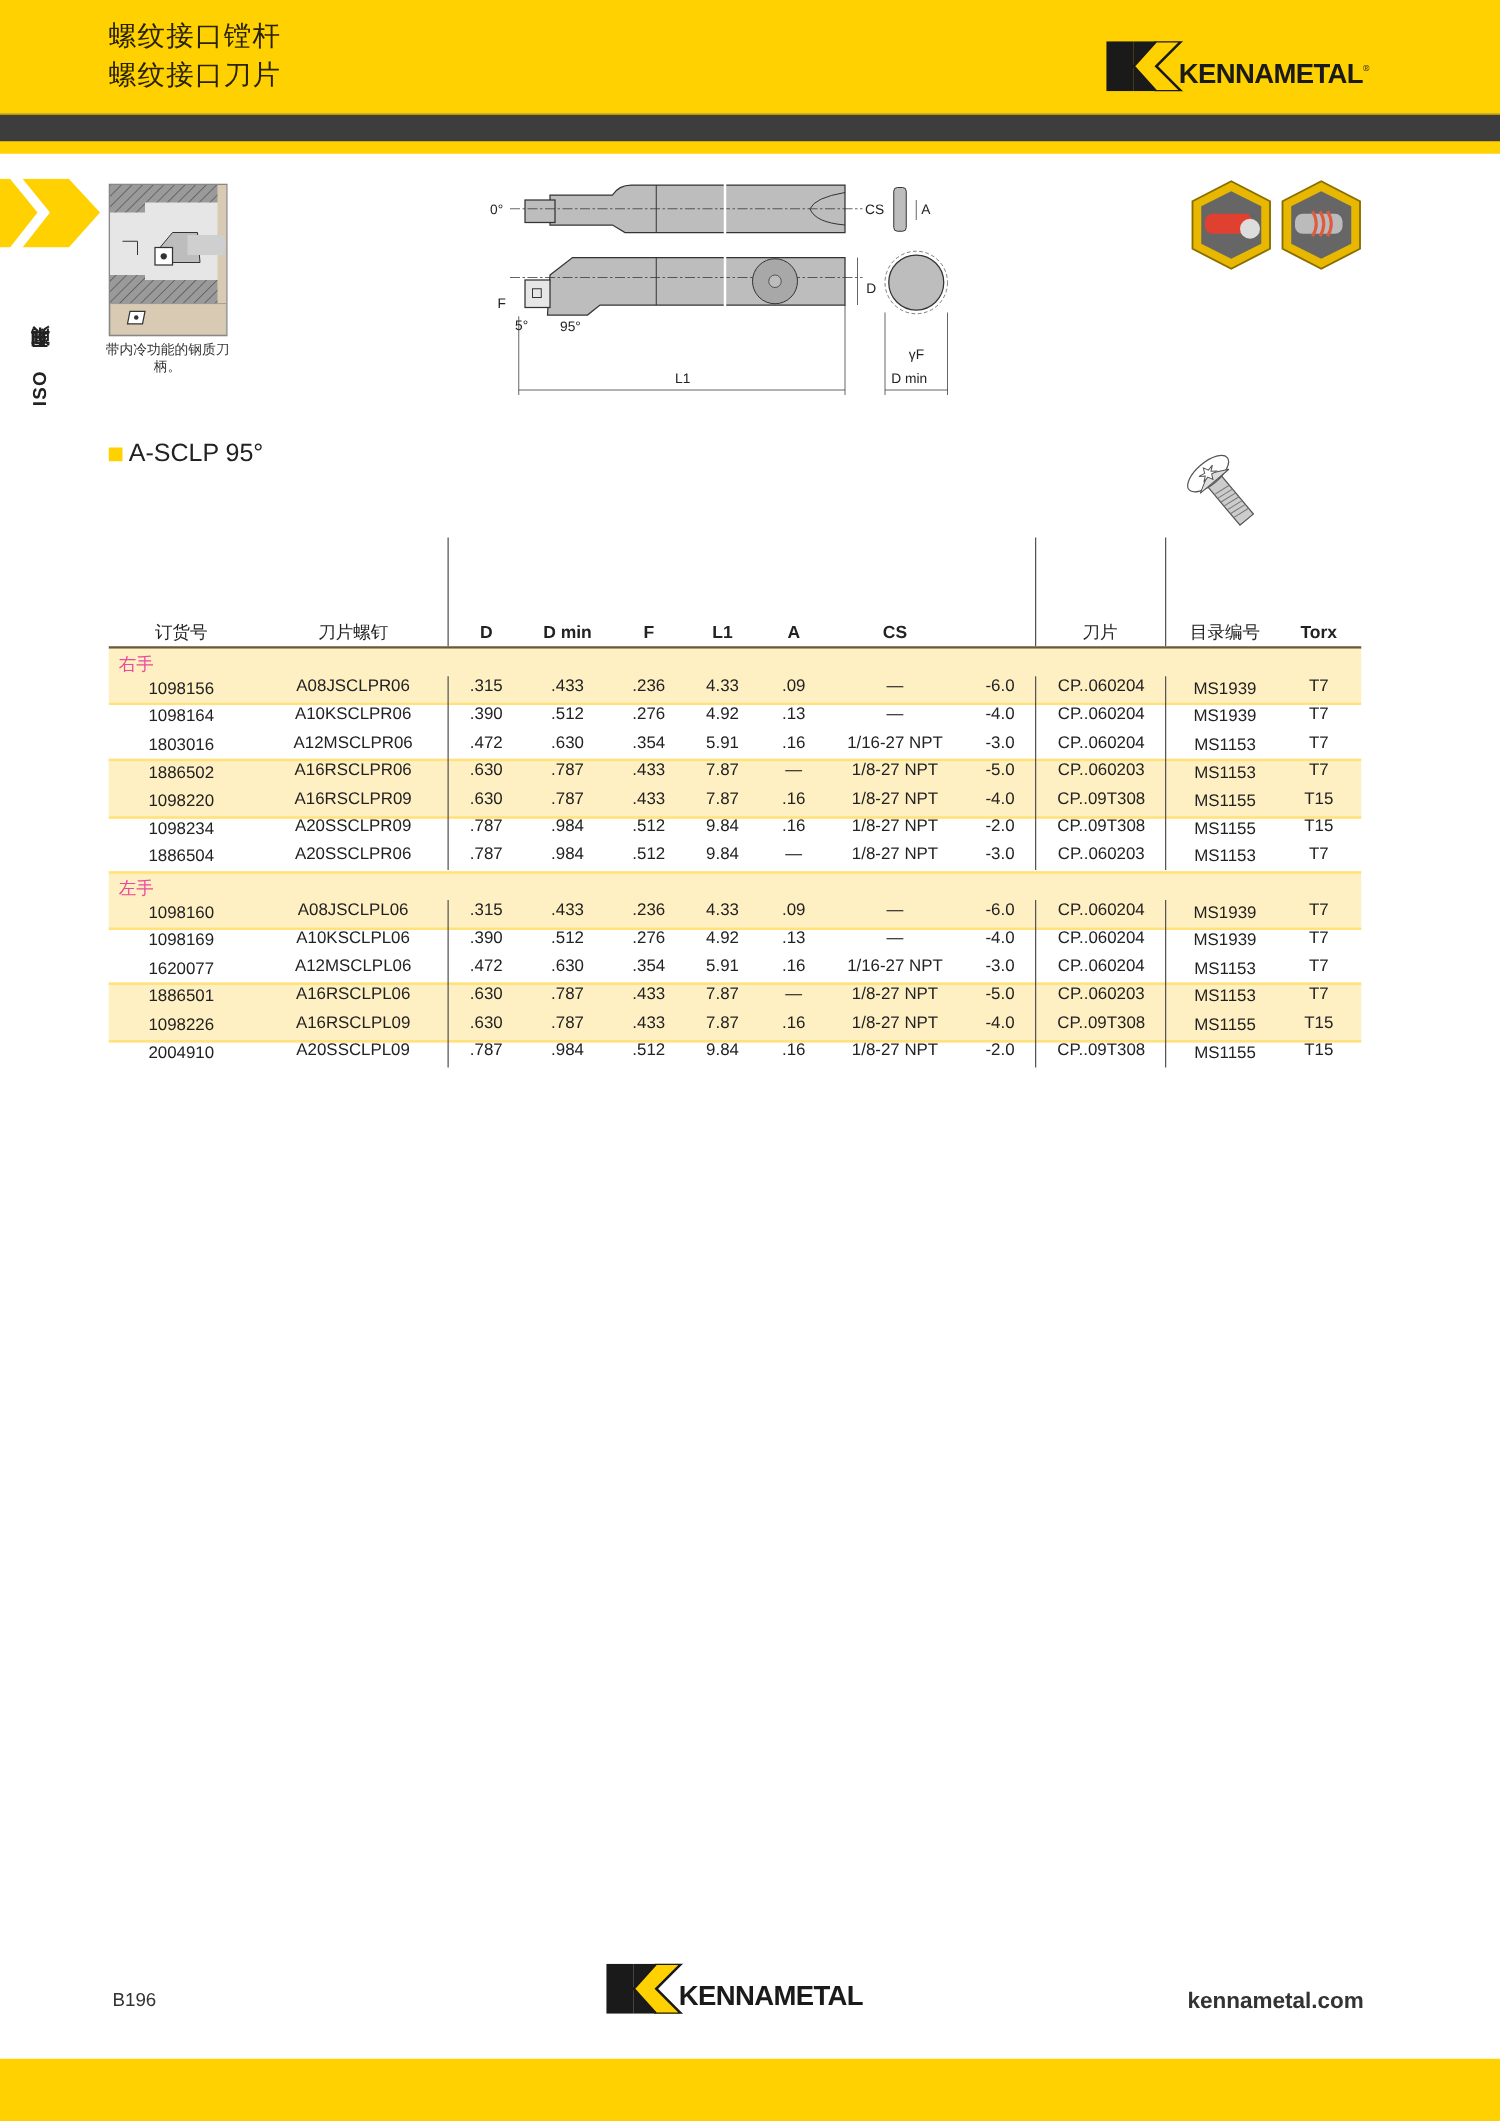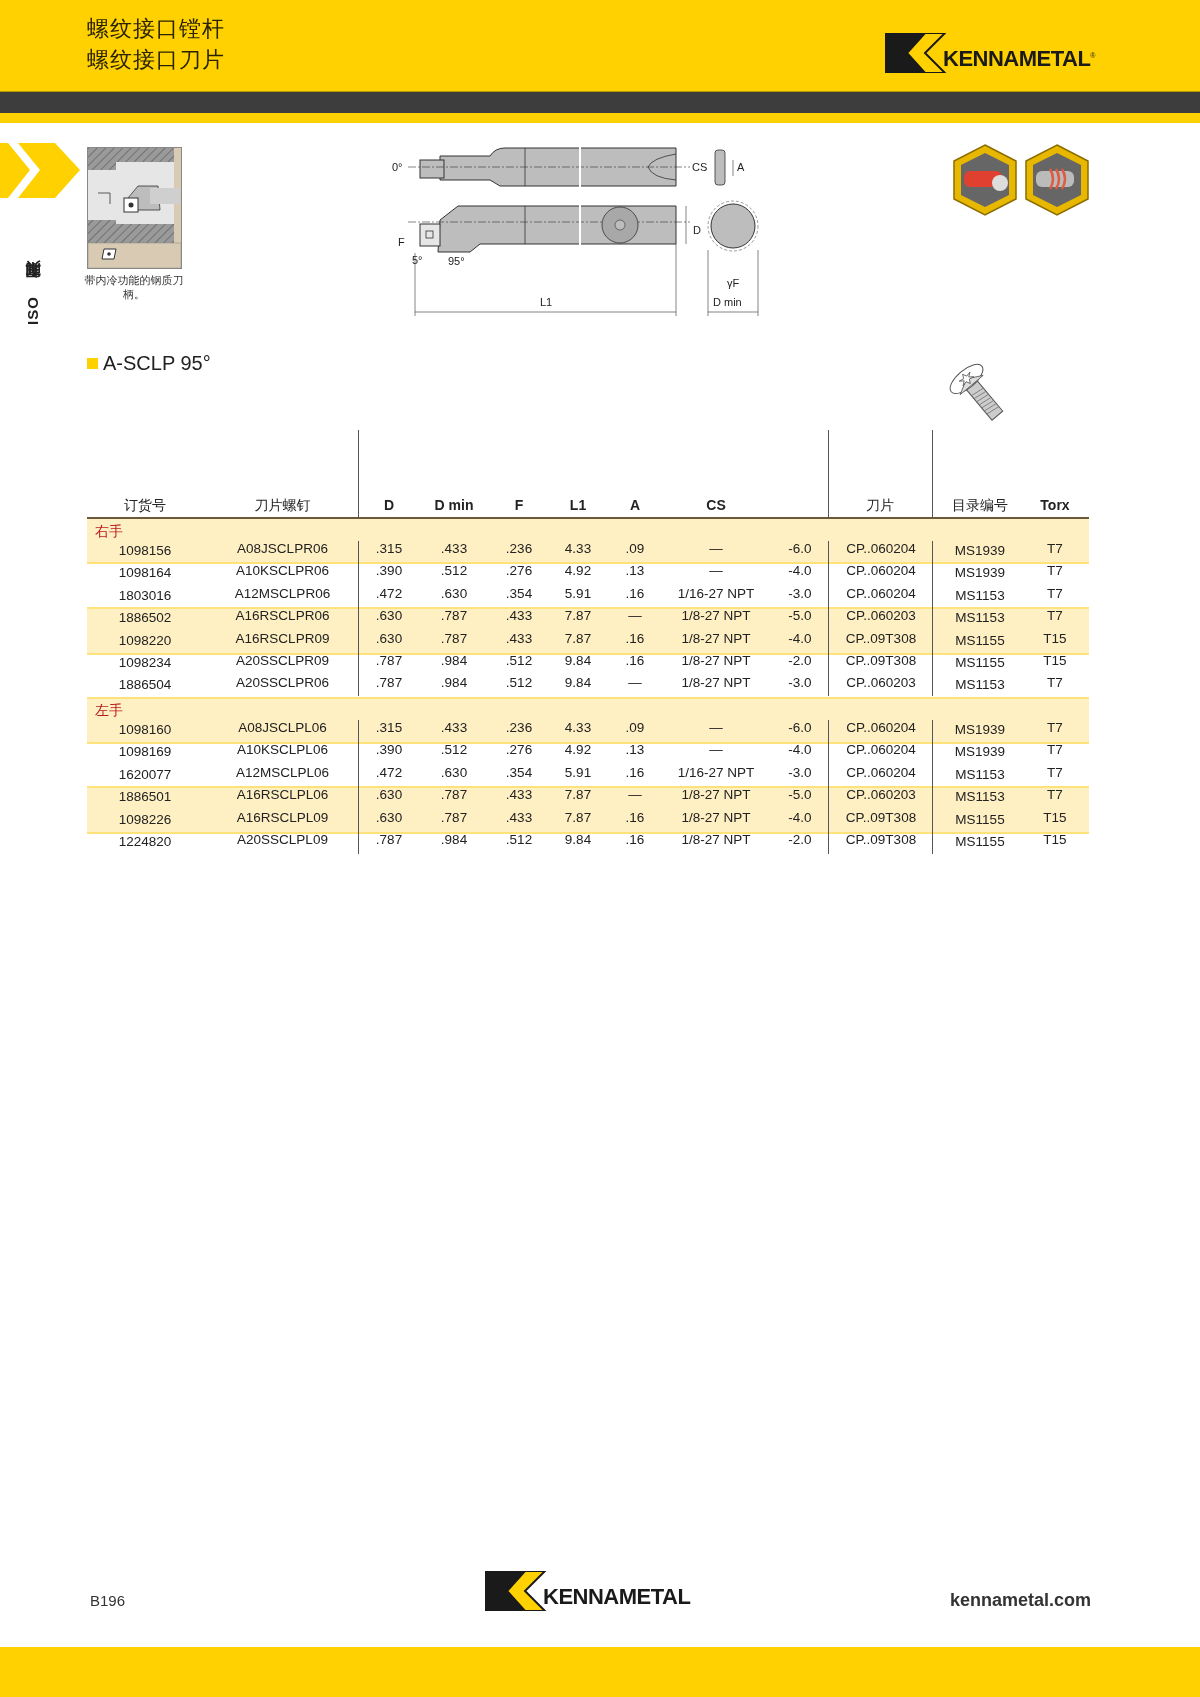--- a/index.html
+++ b/index.html
@@ -17,21 +17,21 @@
   .thumb-caption { position:absolute; left:82px; top:273px; width:104px; font-size:11px; text-align:center; line-height:14px; color:#333; }
   .drawing { position:absolute; left:390px; top:140px; width:400px; height:180px; }
   .hexicons { position:absolute; left:952px; top:143px; width:140px; height:75px; }
   .screw { position:absolute; left:945px; top:360px; width:70px; height:70px; }
   .section-title { position:absolute; left:87px; top:352px; font-size:20px; color:#222; display:flex; align-items:center; }
   .section-title .sq { width:11px; height:11px; background:#FFD100; margin-right:5px; }
   .vline { position:absolute; width:1px; background:#555; }
   .hdr { position:absolute; top:497px; font-size:14px; font-weight:bold; text-align:center; color:#222; }
   .hdr.cn { font-weight:normal; }
   .hdr-rule { position:absolute; left:87px; top:517px; width:1002px; height:2px; background:#6b5a3a; }
-  .grp-label { position:absolute; left:95px; font-size:14px; color:#b91c1c; }
+  .grp-label { position:absolute; left:95px; font-size:14px; color:#ec4899; }
   .cell { position:absolute; top:3px; font-size:13.5px; text-align:center; color:#222; }
   .cell.b { font-weight:normal; }
   .band-shade { position:absolute; left:87px; width:1002px; background:#FFF0C4; }
   .footer-page { position:absolute; left:90px; top:1592px; font-size:15px; color:#333; }
   .footer-url { position:absolute; left:950px; top:1590px; font-size:18px; color:#333;font-weight:bold; }
   .bottom-band { position:absolute; left:0; top:1647px; width:1200px; height:50px; background:#FFD100; }
 </style>
 </head>
 <body>
 
@@ -337,21 +337,21 @@
       <div class="cell" style="left: 369px; width: 40px; top: 809.6px;">.630</div>
       <div class="cell" style="left: 424px; width: 60px; top: 809.6px;">.787</div>
       <div class="cell" style="left: 499px; width: 40px; top: 809.6px;">.433</div>
       <div class="cell" style="left: 558px; width: 40px; top: 809.6px;">7.87</div>
       <div class="cell" style="left: 615px; width: 40px; top: 809.6px;">.16</div>
       <div class="cell" style="left: 666px; width: 100px; top: 809.6px;">1/8-27 NPT</div>
       <div class="cell" style="left: 780px; width: 40px; top: 809.6px;">-4.0</div>
       <div class="cell" style="left: 836px; width: 90px; top: 809.6px;">CP..09T308</div>
       <div class="cell b" style="left: 940px; width: 80px; top: 811.6px;">MS1155</div>
       <div class="cell" style="left: 1030px; width: 50px; top: 809.6px;">T15</div>
-      <div class="cell b" style="left: 100px; width: 90px; top: 834px;">1224820</div>
+      <div class="cell b" style="left: 100px; width: 90px; top: 834px;">2004910</div>
       <div class="cell b" style="left: 225px; width: 115px; top: 832px;">A20SSCLPL09</div>
       <div class="cell" style="left: 369px; width: 40px; top: 832px;">.787</div>
       <div class="cell" style="left: 424px; width: 60px; top: 832px;">.984</div>
       <div class="cell" style="left: 499px; width: 40px; top: 832px;">.512</div>
       <div class="cell" style="left: 558px; width: 40px; top: 832px;">9.84</div>
       <div class="cell" style="left: 615px; width: 40px; top: 832px;">.16</div>
       <div class="cell" style="left: 666px; width: 100px; top: 832px;">1/8-27 NPT</div>
       <div class="cell" style="left: 780px; width: 40px; top: 832px;">-2.0</div>
       <div class="cell" style="left: 836px; width: 90px; top: 832px;">CP..09T308</div>
       <div class="cell b" style="left: 940px; width: 80px; top: 834px;">MS1155</div>

